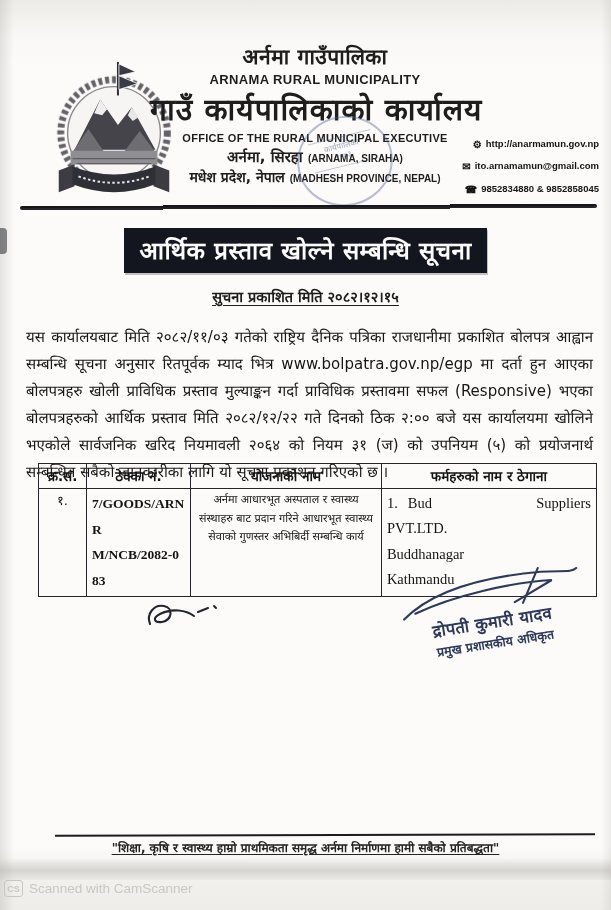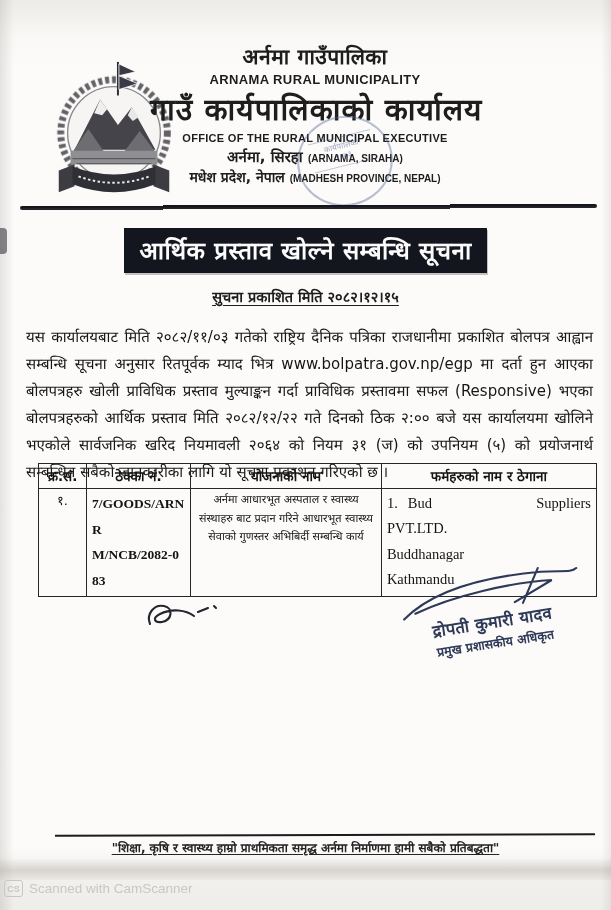--- a/index.html
+++ b/index.html
@@ -164,20 +164,31 @@
     <div class="place-line">
       <span>अर्नमा, सिरहा</span>
       <span class="en">(ARNAMA, SIRAHA)</span>
     </div>
     <div class="prov-line">
       <span>मधेश प्रदेश, नेपाल</span>
       <span class="en">(MADHESH PROVINCE, NEPAL)</span>
     </div>
   </div>
 
+  <div class="contact">
+    <div class="row">
+      <span class="ic">⚙</span><span>http://anarmamun.gov.np</span>
+    </div>
+    <div class="row">
+      <span class="ic">✉</span><span>ito.arnamamun@gmail.com</span>
+    </div>
+    <div class="row">
+      <span class="ic">☎</span><span>9852834880 &amp; 9852858045</span>
+    </div>
+  </div>
 
   <div class="stamp">
     <div class="inner">
       <div>कार्यपालिका</div>
       <div>२०७३</div>
     </div>
   </div>
 
   <div class="rule"></div>
   <div class="smudge"></div>

